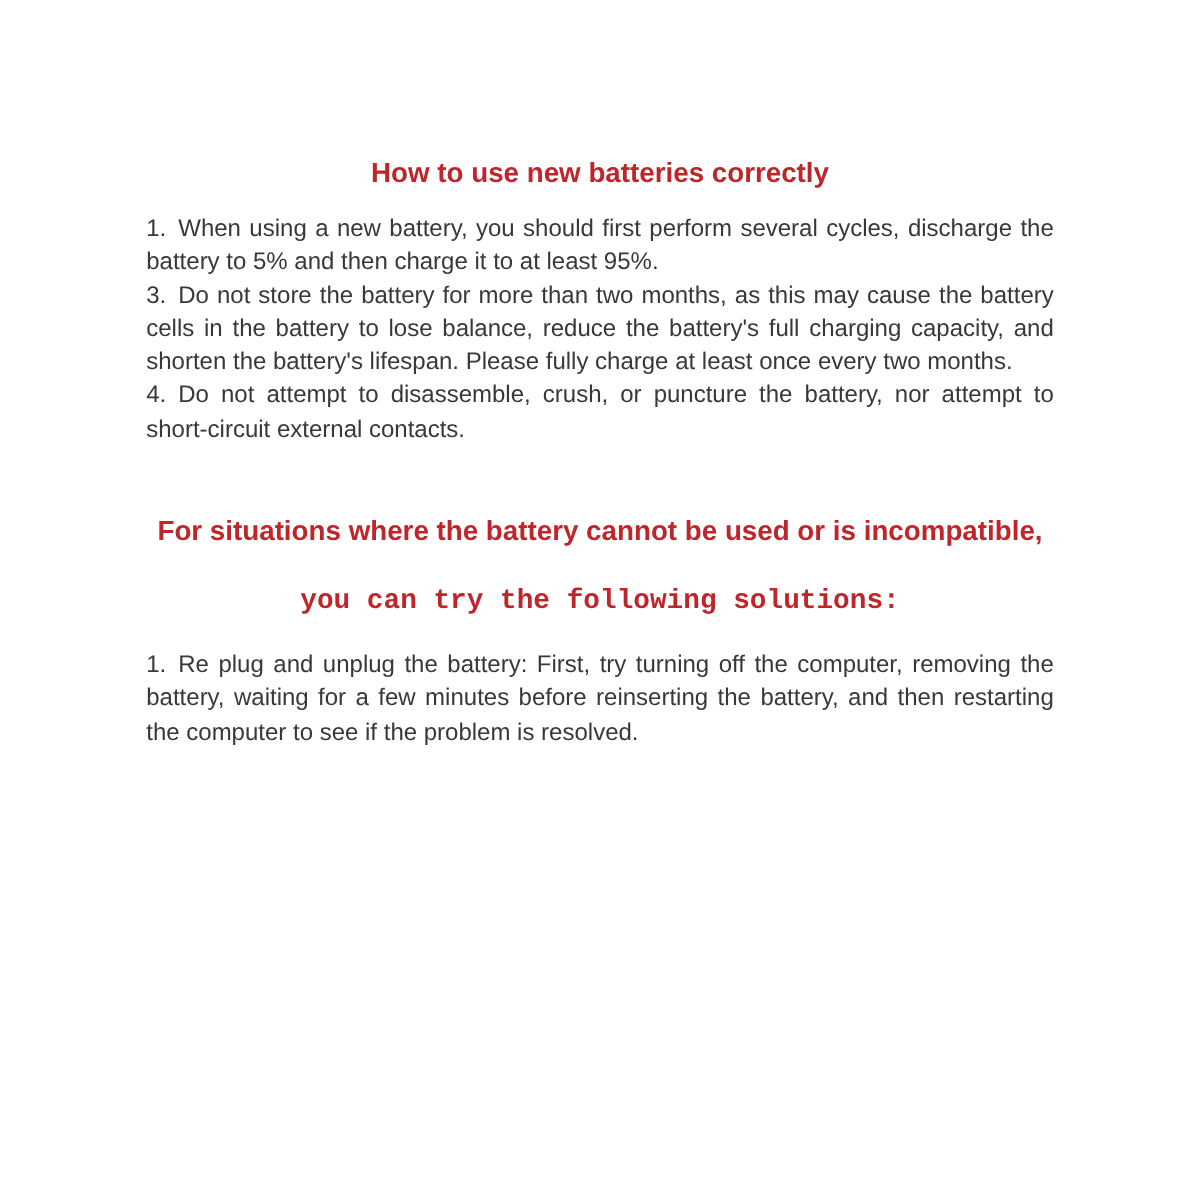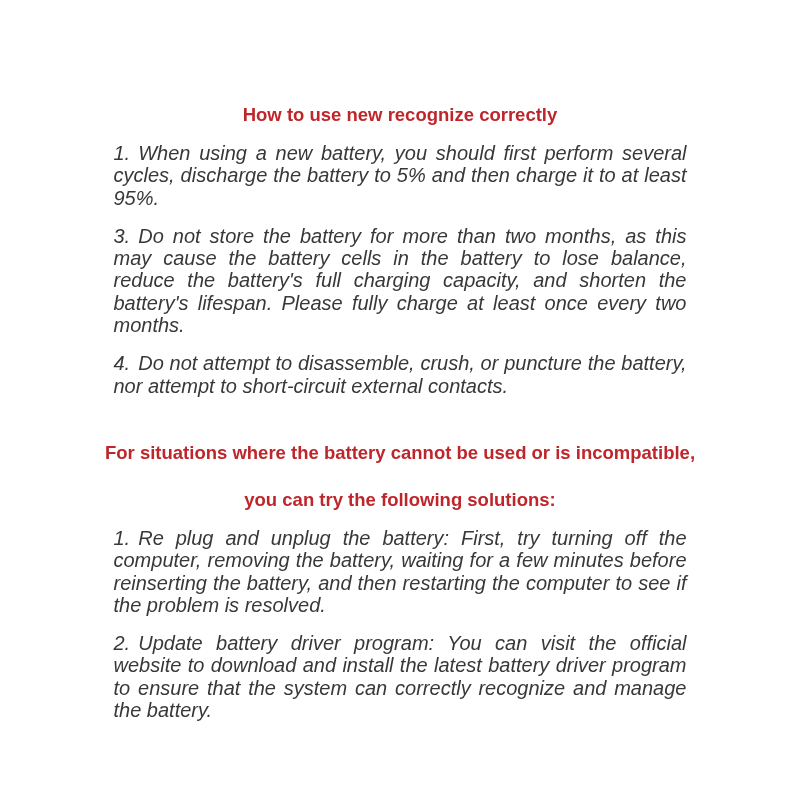--- a/index.html
+++ b/index.html
@@ -22,51 +22,49 @@
   .red-title{
     color:var(--heading-red);
     font-weight:bold;
     font-size:18.5px;
     text-align:center;
     white-space:nowrap;
     margin:0;
   }
   .title-main{margin-bottom:16px;}
   .title-sub-1{margin-top:45px;}
-  .title-sub-2{margin-top:25px; margin-bottom:0;}
+  .title-sub-2{margin-top:25px; margin-bottom:22px;font-family:Liberation Mono, monospace;}
   .body-block{margin:0;}
   .para{
-    margin:16px;
-    font-size:20px;
+    margin:0;
+    font-size:16px;
     line-height:22.3px;
     color:var(--body-text);
     text-align:justify;
-    font-style:italic;
   }
   .num{
     display:inline-block;
     margin-right:8px;
   }
   .num:empty{display:none;}
 </style>
 </head>
 <body>
 
 <div class="page">
 
-  <h1 class="red-title title-main">How to use new recognize correctly</h1>
+  <h1 class="red-title title-main">How to use new batteries correctly</h1>
 
   <div class="body-block">
     <p class="para"><span class="num">1.</span><span>When using a new battery, you should first perform several cycles, discharge the battery to 5% and then charge it to at least 95%.</span></p>
     <p class="para"><span class="num">3.</span><span>Do not store the battery for more than two months, as this may cause the battery cells in the battery to lose balance, reduce the battery's full charging capacity, and shorten the battery's lifespan. Please fully charge at least once every two months.</span></p>
     <p class="para"><span class="num">4.</span><span>Do not attempt to disassemble, crush, or puncture the battery, nor attempt to short-circuit external contacts.</span></p>
   </div>
 
   <h2 class="red-title title-sub-1">For situations where the battery cannot be used or is incompatible,</h2>
 
   <h2 class="red-title title-sub-2">you can try the following solutions:</h2>
 
   <div class="body-block">
     <p class="para"><span class="num">1.</span><span>Re plug and unplug the battery: First, try turning off the computer, removing the battery, waiting for a few minutes before reinserting the battery, and then restarting the computer to see if the problem is resolved.</span></p>
-    <p class="para"><span class="num">2.</span><span>Update battery driver program: You can visit the official website to download and install the latest battery driver program to ensure that the system can correctly recognize and manage the battery.</span></p>
   </div>
 
 </div>
 
 </body></html>

